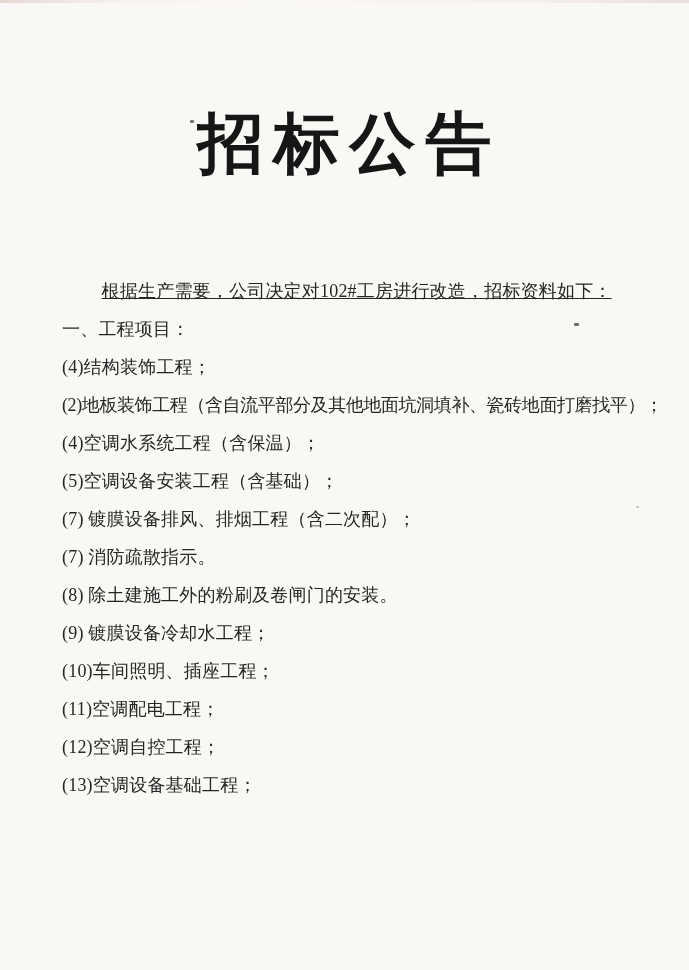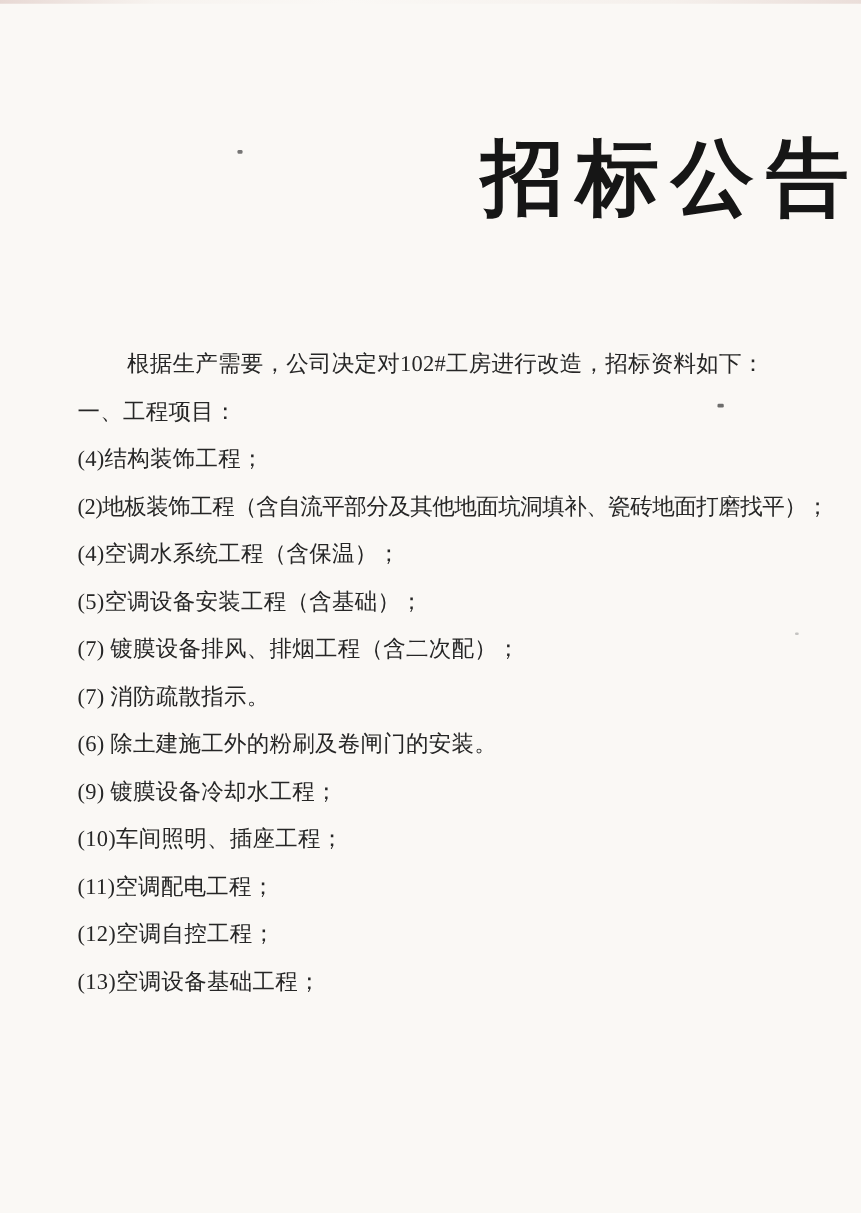--- a/index.html
+++ b/index.html
@@ -25,21 +25,21 @@
       rgba(216,190,184,0.55) 0%, rgba(240,232,226,0.3) 18%,
       rgba(250,248,245,0) 40%, rgba(235,224,218,0.35) 78%,
       rgba(219,196,190,0.5) 100%);
   }
   .doc-title {
     position: absolute;
     top: 106px;
     left: 0;
     right: 0;
     margin: 0;
-    text-align: right;
+    text-align: center;
     font-size: 66px;
     line-height: 1.15;
     font-weight: 700;
     letter-spacing: 10px;
     color: #161616;
     text-indent: 10px; 
   }
   .doc-body {
     position: absolute;
     top: 272px;
@@ -49,20 +49,21 @@
     color: #262626;
   }
   .line {
     height: 38px;
     line-height: 38px;
     white-space: nowrap;
     letter-spacing: 0.2px;
   }
   .line.intro {
     text-indent: 2.2em;
+    text-decoration: underline;
   }
   .line.tight {
     letter-spacing: -0.4px;
   }
   
   .speck {
     position: absolute;
     background: #4a4a4a;
     border-radius: 1px;
   }
@@ -90,21 +91,21 @@
     <div class="line intro">根据生产需要，公司决定对102#工房进行改造，招标资料如下：</div>
 
     <div class="line">一、工程项目：</div>
 
     <div class="line">(4)结构装饰工程；</div>
     <div class="line tight">(2)地板装饰工程（含自流平部分及其他地面坑洞填补、瓷砖地面打磨找平）；</div>
     <div class="line">(4)空调水系统工程（含保温）；</div>
     <div class="line">(5)空调设备安装工程（含基础）；</div>
     <div class="line">(7) 镀膜设备排风、排烟工程（含二次配）；</div>
     <div class="line">(7) 消防疏散指示。</div>
-    <div class="line">(6) 除土建施工外的粉刷及卷闸门的安装。</div>
+    <div class="line">(8) 除土建施工外的粉刷及卷闸门的安装。</div>
     <div class="line">(9) 镀膜设备冷却水工程；</div>
     <div class="line">(10)车间照明、插座工程；</div>
     <div class="line">(11)空调配电工程；</div>
     <div class="line">(12)空调自控工程；</div>
     <div class="line">(13)空调设备基础工程；</div>
 
 
   </div>
 </div>
 

